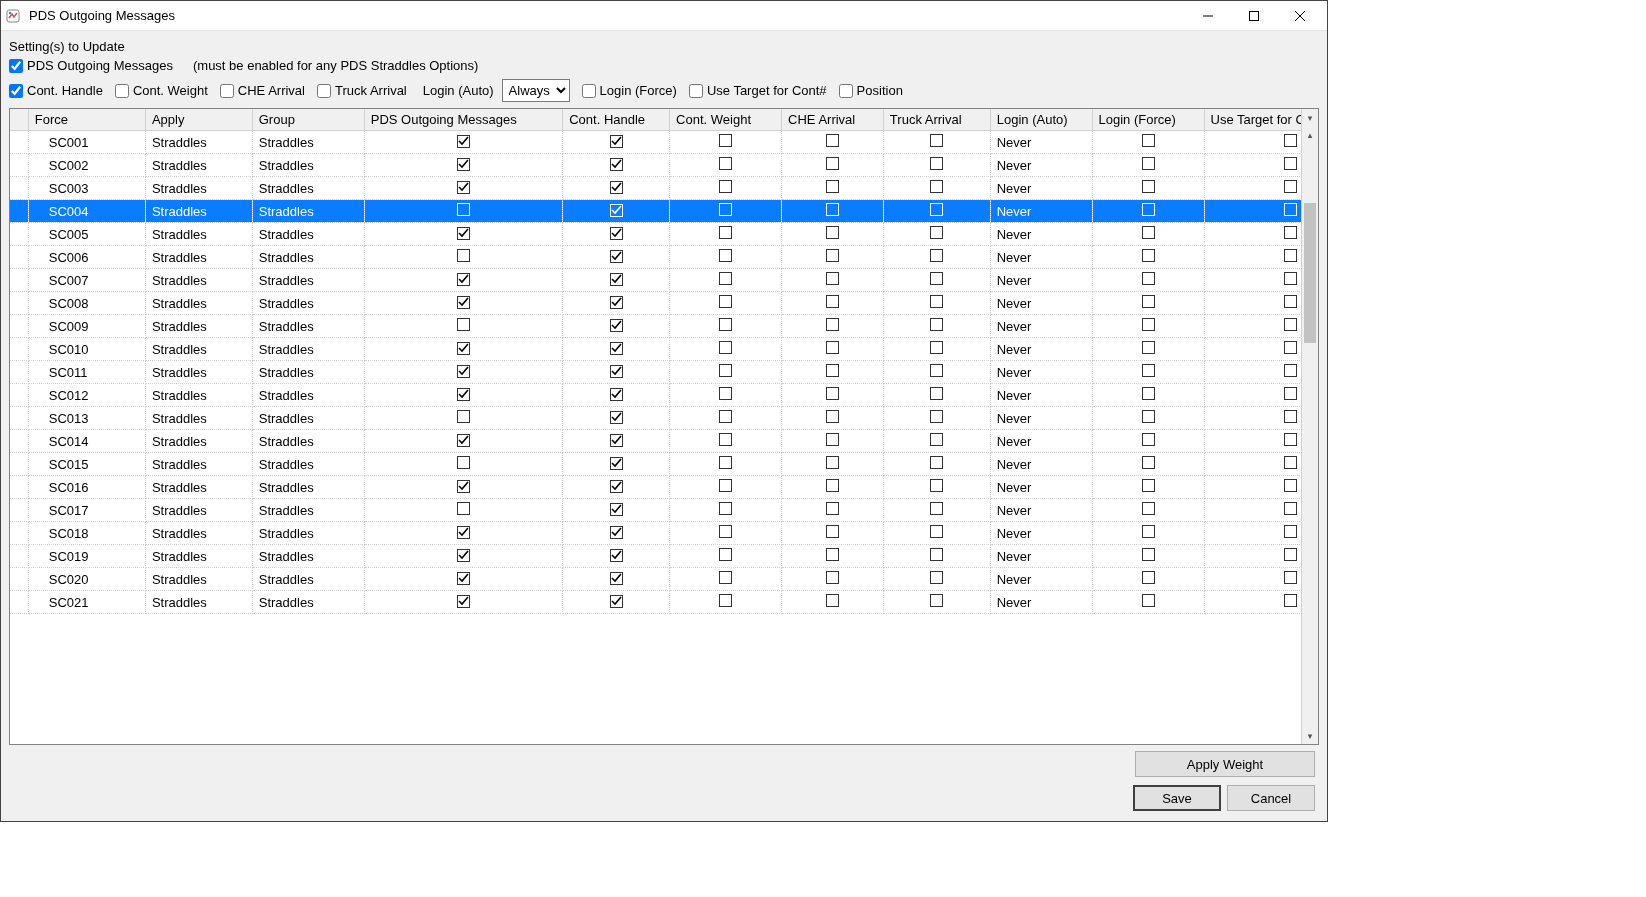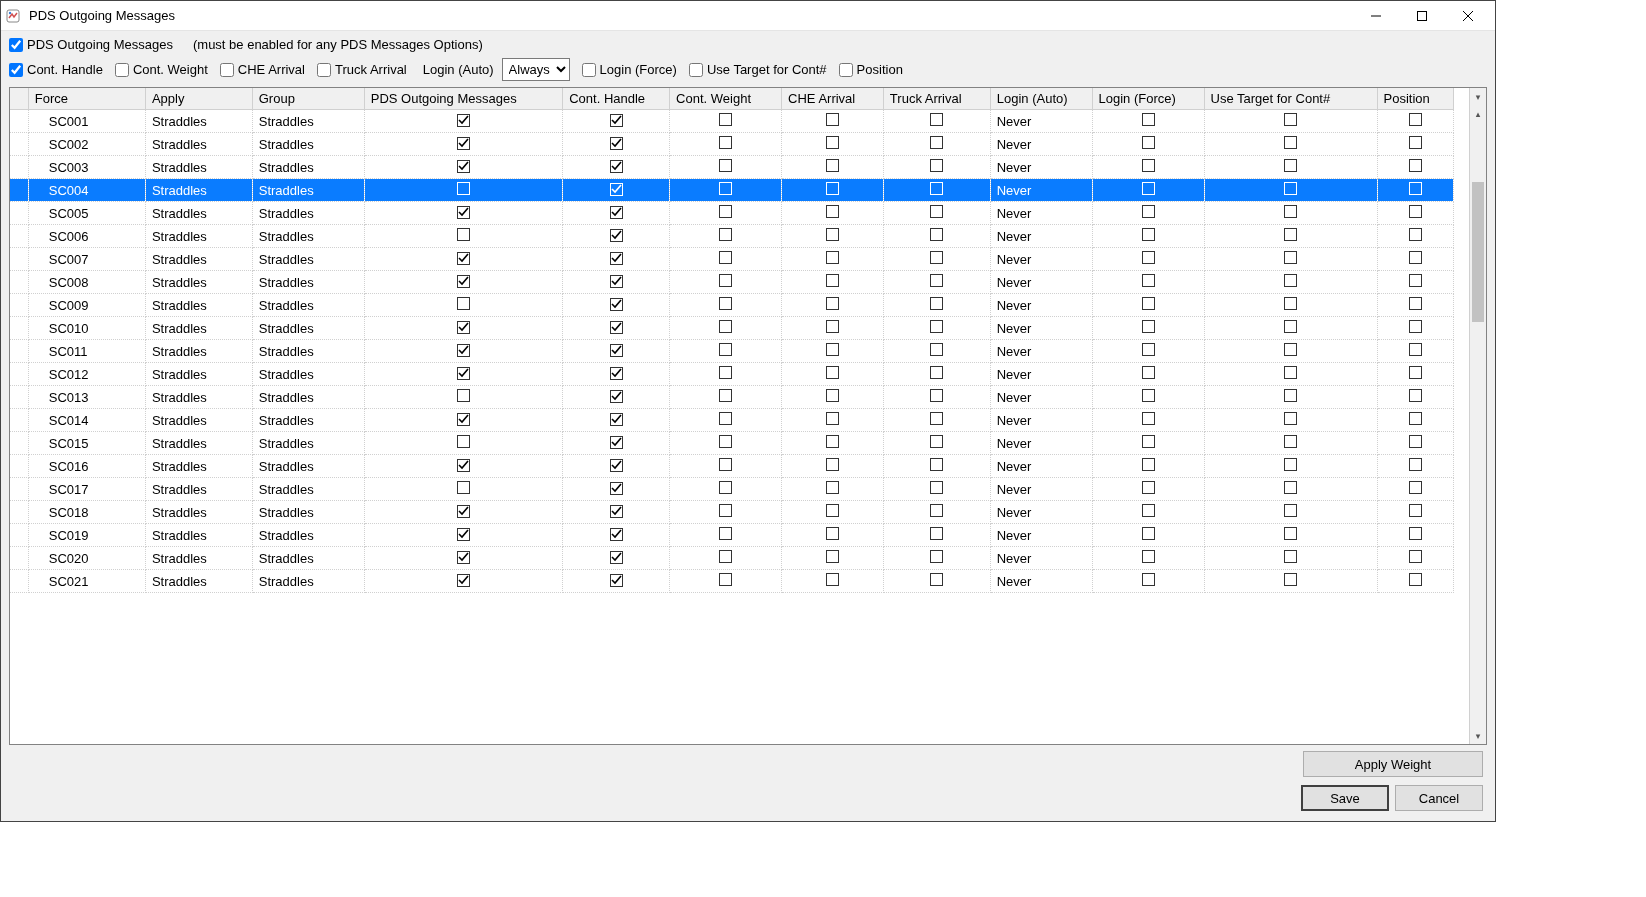--- a/index.html
+++ b/index.html
@@ -5,21 +5,21 @@
   * { box-sizing: border-box; }
   html, body {
     margin: 0; padding: 0;
     font-family: "Segoe UI", Tahoma, sans-serif;
     font-size: 13px;
     background: #ffffff;
     color: #000;
     -webkit-font-smoothing: none;
   }
   .window {
-    width: 1496px;
+    width: 1328px;
     height: 822px;
     border: 1px solid #444;
     background: #fff;
     display: flex;
     flex-direction: column;
   }
   .titlebar {
     height: 30px;
     display: flex;
     align-items: center;
@@ -208,26 +208,27 @@
       <div class="win-btn">
         <svg width="10" height="10">
             <line x1="0" y1="0" x2="10" y2="10" stroke="#000"></line>
             <line x1="10" y1="0" x2="0" y2="10" stroke="#000"></line>
           </svg>
       </div>
     </div>
   </div>
 
   <div class="content">
+    <div class="section-label">Setting(s) to Update</div>
     <div class="row">
       <label class="chk">
         <input type="checkbox" checked="" style="">
         <span>PDS Outgoing Messages</span>
       </label>
-      <span class="note">(must be enabled for any PDS Messages Options)</span>
+      <span class="note">(must be enabled for any PDS Straddles Options)</span>
     </div>
 
     <div class="row">
       <label class="chk">
           <input type="checkbox" checked="" style="">
           <span>Cont. Handle</span>
         </label>
       <label class="chk">
           <input type="checkbox" style="">
           <span>Cont. Weight</span>

